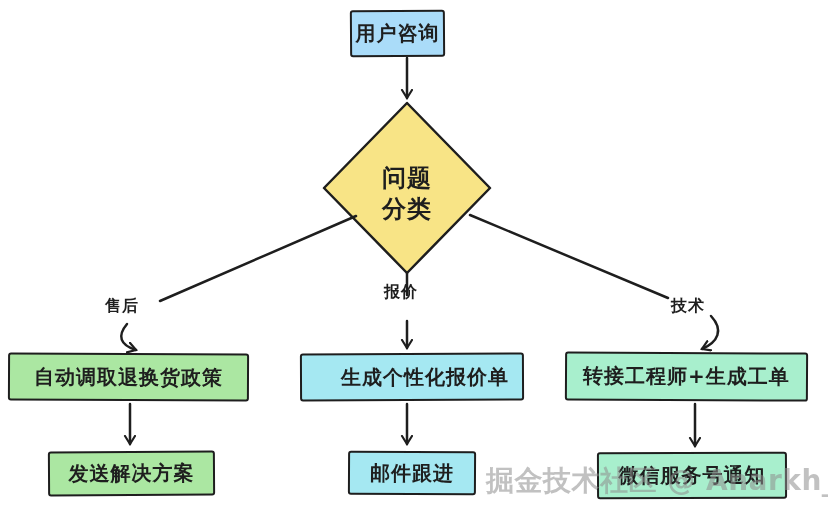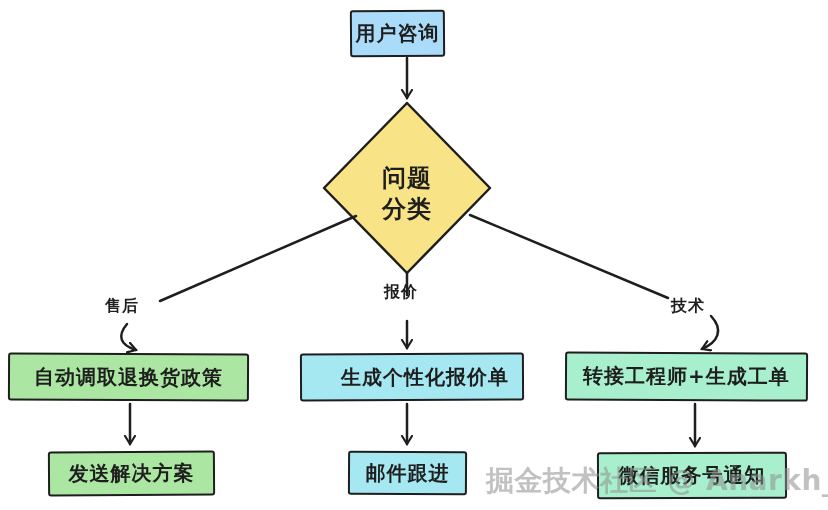--- a/index.html
+++ b/index.html
@@ -15,21 +15,21 @@
     border:2.5px solid #1e1e1e;border-radius:3px;
     font-size:20px;font-weight:600;letter-spacing:1px;
     box-sizing:border-box;text-align:center;line-height:1.25;
     background:#fff;
   }
   .node-start   {left:350px;top:10px; width:95px;height:47px;transform:rotate(-0.4deg);}
   .node-s1-left {left:8px;  top:353px;width:241px;height:48px;transform:rotate(0.25deg);}
   .node-s1-mid  {left:300px;top:353px;width:224px;height:48px;transform:rotate(-0.25deg);}
   .node-s1-right{left:565px;top:352px;width:243px;height:49px;transform:rotate(0.3deg);}
   .node-s2-left {left:48px; top:451px;width:167px;height:45px;transform:rotate(-0.35deg);}
-  .node-s2-mid  {left:348px;top:451px;width:119px;height:44px;transform:rotate(0.3deg);}
+  .node-s2-mid  {left:348px;top:451px;width:128px;height:44px;transform:rotate(0.3deg);}
   .node-s2-right{left:597px;top:452px;width:190px;height:47px;transform:rotate(-0.2deg);}
   .decision-text{
     position:absolute;left:372px;top:163px;width:70px;
     font-size:24px;font-weight:600;letter-spacing:1px;
     text-align:center;line-height:1.3;
   }
   .branch-label{
     position:absolute;font-size:16px;font-weight:700;letter-spacing:1px;
     white-space:nowrap;
   }

